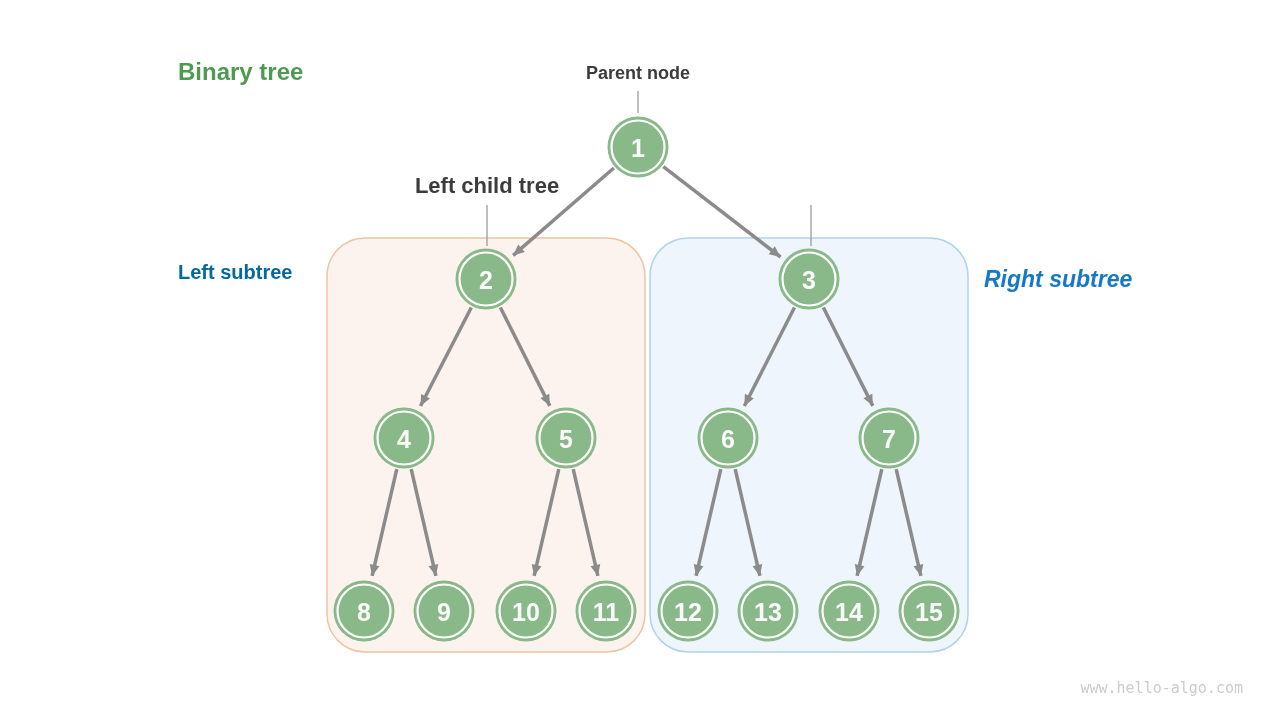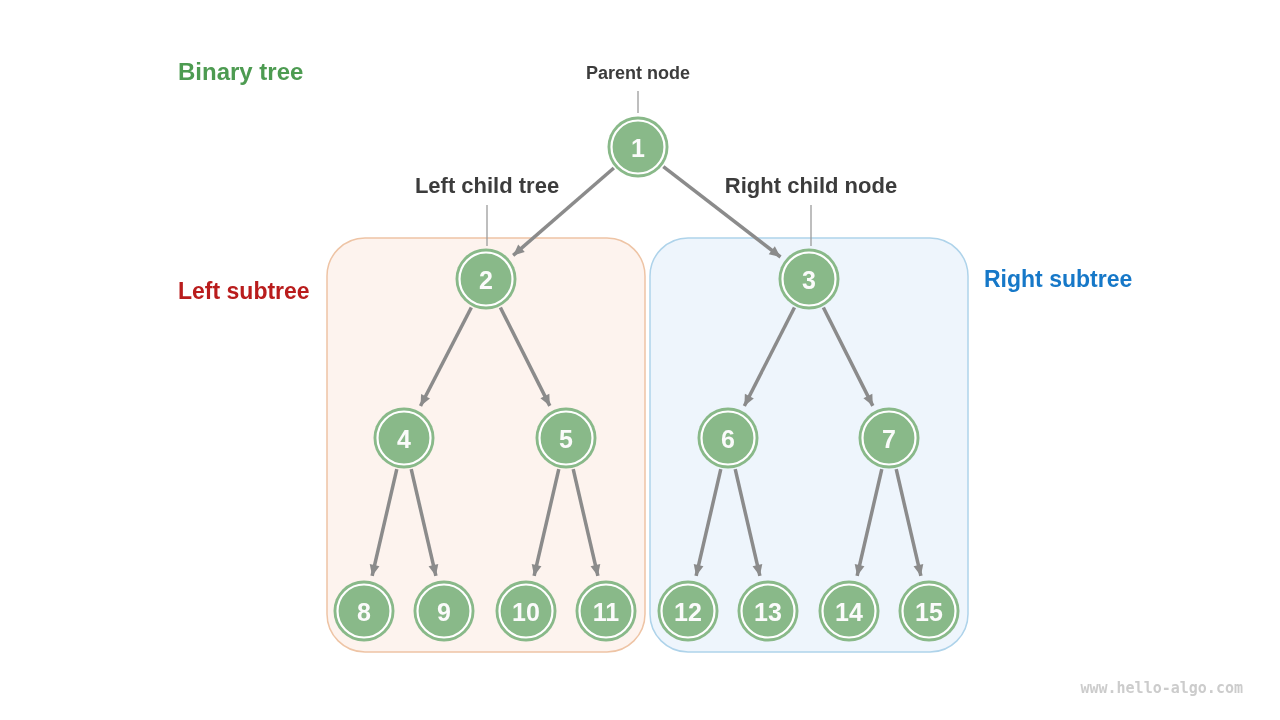--- a/index.html
+++ b/index.html
@@ -13,21 +13,21 @@
   }
   .canvas svg { position: absolute; left: 0; top: 0; }
   .label {
     position: absolute;
     white-space: nowrap;
     font-weight: 700;
     line-height: 1;
   }
   .label.mono {
     font-family: "DejaVu Sans Mono", "Liberation Mono", monospace;
-    font-weight: 700;
+    font-weight: 400;
   }
   .node-num {
     font-family: "Liberation Sans", sans-serif;
     font-weight: 700;
   }
 </style>
 </head>
 <body>
 
 <div class="canvas">
@@ -141,21 +141,20 @@
         </g>
       </g>
   </svg>
 
   <div class="label" style="left: 178px; top: 72px; font-size: 24px; color: rgb(77, 155, 81); transform: translateY(-50%);">Binary tree</div>
 
   <div class="label" style="left: 638px; top: 73px; font-size: 18px; color: rgb(60, 60, 60); transform: translate(-50%, -50%);">Parent node</div>
 
   <div class="label" style="left: 487px; top: 186px; font-size: 22px; color: rgb(60, 60, 60); transform: translate(-50%, -50%);">Left child tree</div>
 
-  <div class="label" style="left: 811px; top: 186px; font-size: 22px; color: rgb(60, 60, 60); transform: translate(-50%, -50%);">Right child node</div>
 
-  <div class="label" style="left: 178px; top: 291px; font-size: 23px; color: #b91c1c; transform: translateY(-50%);">Left subtree</div>
+  <div class="label" style="left: 178px; top: 272px; font-size: 20px; color: #0369a1; transform: translateY(-50%);">Left subtree</div>
 
-  <div class="label" style="left: 984px; top: 279px; font-size: 23px; color: rgb(22, 120, 200); transform: translateY(-50%);">Right subtree</div>
+  <div class="label" style="left: 984px; top: 279px; font-size: 23px; color: rgb(22, 120, 200); transform: translateY(-50%); font-style: italic;">Right subtree</div>
 
   <div class="label mono" style="left: 1243px; top: 688px; font-size: 15px; color: rgb(204, 204, 204); transform: translate(-100%, -50%);">www.hello-algo.com</div>
 
 </div>
 
 </body></html>

